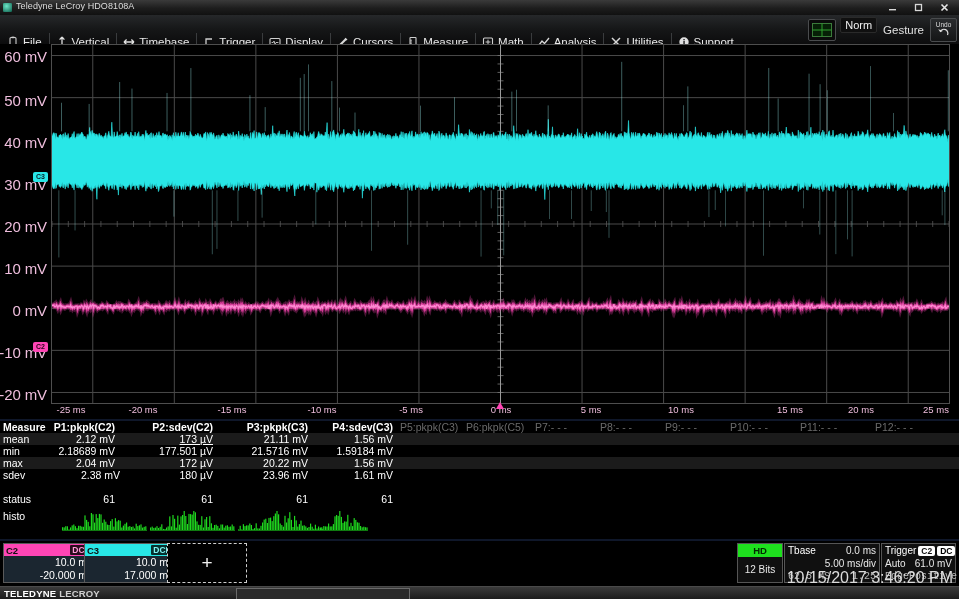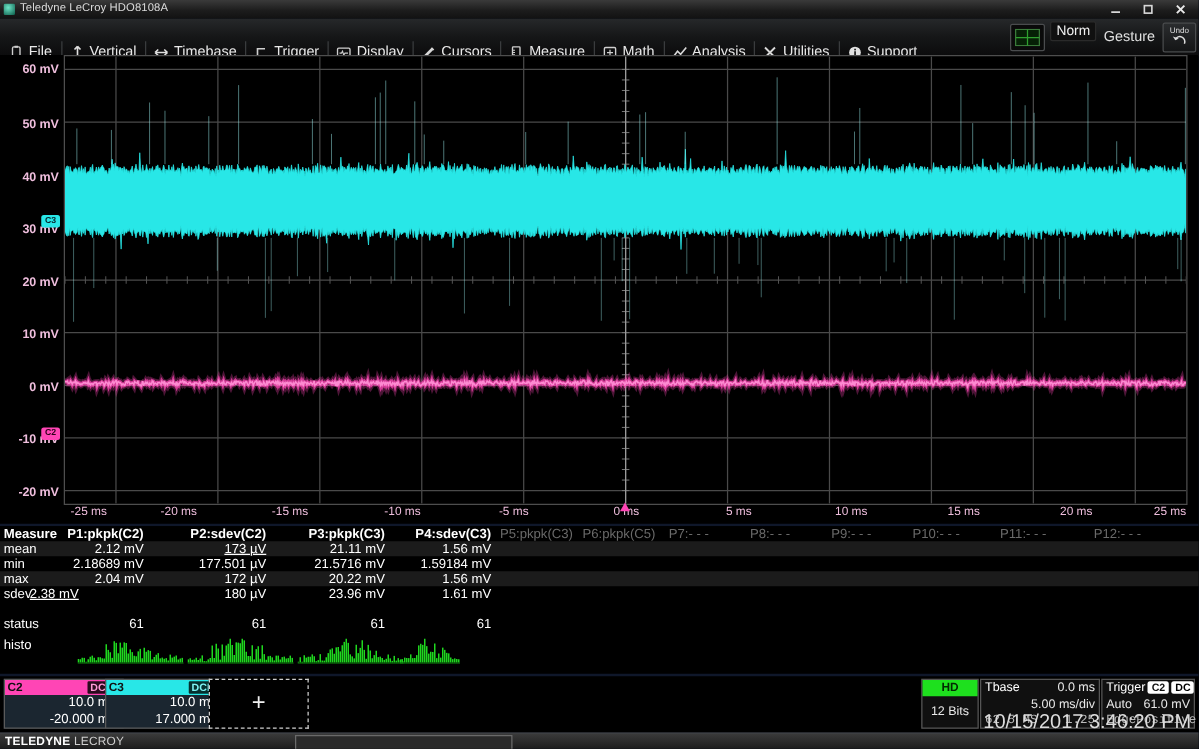--- a/index.html
+++ b/index.html
@@ -41,22 +41,22 @@
   .undo-btn{width:25px;height:22px;border:1px solid #4a4c4e;border-radius:2px;
     background:linear-gradient(180deg,#2a2c2e,#141516);
     display:flex;flex-direction:column;align-items:center;justify-content:center;
     color:#dcdcdc;}
   .undo-btn .ul{font-size:6.5px;line-height:6px;}
   .undo-btn svg{display:block;}
 
   
   .plot-wrap{position:absolute;left:0;top:44px;width:959px;height:375px;background:#000;}
   .yaxis{position:absolute;left:0;top:0;width:50px;height:360px;}
-  .ylab{position:absolute;right:3px;font-size:10px;color:#efbedd;
-    transform:translateY(-50%);white-space:nowrap;letter-spacing:-.1px;font-weight:bold;}
+  .ylab{position:absolute;right:3px;font-size:15px;color:#efbedd;
+    transform:translateY(-50%);white-space:nowrap;letter-spacing:-.1px;}
   .grid{position:absolute;left:51px;top:0;width:899px;height:360px;
     background:#000;border:1px solid #4e4e4e;box-sizing:border-box;overflow:hidden;}
 
   .chmark{position:absolute;width:15px;height:10px;border-radius:2px;
     font-size:7px;line-height:10px;text-align:center;color:#06222a;font-weight:bold;}
   .chmark.c3{background:#28e7e7;}
   .chmark.c2{background:#ff45b5;color:#2b0019;}
 
   .xaxis{position:absolute;left:0;top:360px;width:959px;height:15px;}
   .xlab{position:absolute;top:0;font-size:9.5px;color:#efbedd;
@@ -114,21 +114,21 @@
     padding:0 3px;border-radius:2px;margin-left:2px;}
   .badge.c2b{background:#ffffff;color:#111;}
 
   .stamp{position:absolute;right:6px;top:28px;font-size:16px;color:#dcdcdc;}
 
   
   .footer{position:absolute;left:0;top:586px;width:959px;height:13px;
     background:linear-gradient(180deg,#3a3a3a,#1a1a1a);border-top:1px solid #4a4a4a;}
   .footer .logo{position:absolute;left:4px;top:0;line-height:13px;font-size:9.5px;
     font-weight:bold;color:#ffffff;letter-spacing:.2px;}
-  .footer .logo span.lt{font-weight:normal;color:#d0d0d0;}
+  .footer .logo span.lt{font-weight:bold;color:#d0d0d0;}
   .footer .tray{position:absolute;left:236px;top:1px;width:172px;height:11px;
     border:1px solid #6a6a6a;background:#2a2a2a;}
 </style>
 </head>
 <body>
 
 <div id="app">
 
   <div class="titlebar">
     <div class="tb-ico"></div>
@@ -485,21 +485,21 @@
 
     <div class="xaxis">
       <div class="xlab" style="left:71px">-25 ms</div>
       <div class="xlab" style="left:143px">-20 ms</div>
       <div class="xlab" style="left:232px">-15 ms</div>
       <div class="xlab" style="left:322px">-10 ms</div>
       <div class="xlab" style="left:411px">-5 ms</div>
       <div class="xlab" style="left:501px">0 ms</div>
       <div class="xlab" style="left:591px">5 ms</div>
       <div class="xlab" style="left:681px">10 ms</div>
-      <div class="xlab" style="left:771px">15 ms</div>
+      <div class="xlab" style="left:790px">15 ms</div>
       <div class="xlab" style="left:861px">20 ms</div>
       <div class="xlab" style="left:936px">25 ms</div>
       <div class="trigarrow"></div>
     </div>
   </div>
 
   <div class="meas">
       <div class="meas-row hdr" style="top: 0px;">
         <div class="meas-lbl" style="font-weight: bold;">Measure</div>
         <div class="meas-cell hdr" style="right: 844px;">P1:pkpk(C2)</div>
@@ -531,21 +531,21 @@
       </div>
       <div class="meas-row alt" style="top: 36px;">
         <div class="meas-lbl">max</div>
         <div class="meas-cell" style="right: 844px;">2.04 mV</div>
         <div class="meas-cell" style="right: 746px;">172 µV</div>
         <div class="meas-cell" style="right: 651px;">20.22 mV</div>
         <div class="meas-cell" style="right: 566px;">1.56 mV</div>
       </div>
       <div class="meas-row" style="top: 48px;">
         <div class="meas-lbl">sdev</div>
-        <div class="meas-cell" style="right: 896px; text-decoration: underline;">2.38 mV</div>
+        <div class="meas-cell" style="right: 839px;">2.38 mV</div>
         <div class="meas-cell" style="right: 746px;">180 µV</div>
         <div class="meas-cell" style="right: 651px;">23.96 mV</div>
         <div class="meas-cell" style="right: 566px;">1.61 mV</div>
       </div>
       <div class="meas-row" style="top: 72px;">
         <div class="meas-lbl">status</div>
         <div class="meas-cell" style="right: 844px;">61</div>
         <div class="meas-cell" style="right: 746px;">61</div>
         <div class="meas-cell" style="right: 651px;">61</div>
         <div class="meas-cell" style="right: 566px;">61</div>

